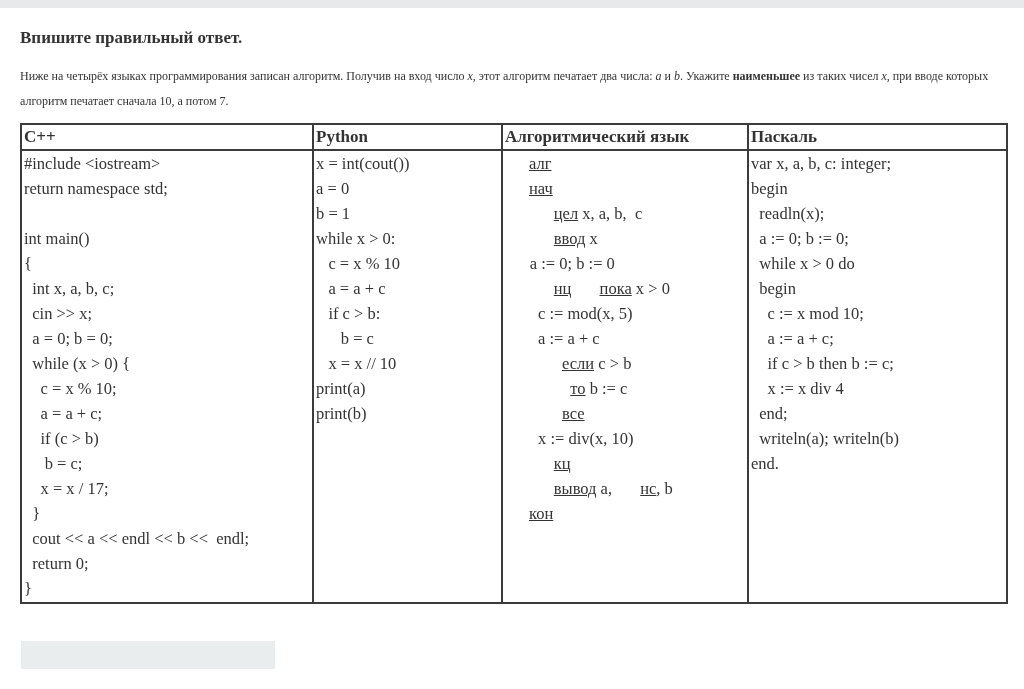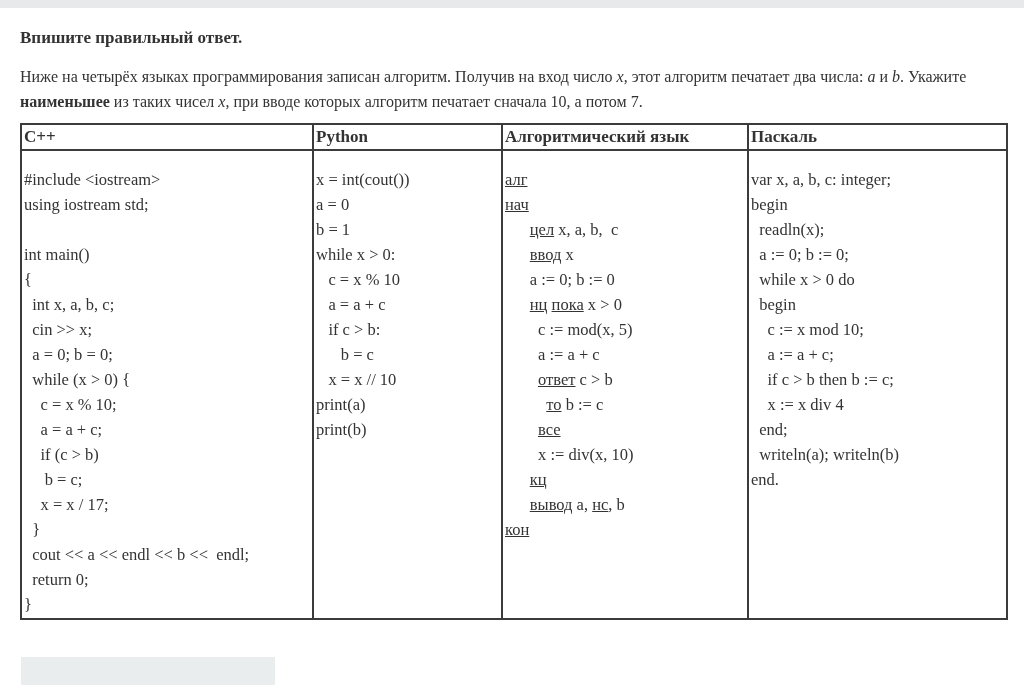--- a/index.html
+++ b/index.html
@@ -22,26 +22,26 @@
   }
   .page-title {
     margin: 20px 0 0 0;
     font-size: 17px;
     font-weight: bold;
     line-height: 20px;
   }
   .task-prompt {
     margin: 16px 0 0 0;
     width: 986px;
-    font-size: 16px;
+    font-size: 12px;
     line-height: 25px;
   }
   .i { font-style: italic; }
   .b { font-weight: bold; }
-  .u { text-decoration: underline; }
+  .u { text-decoration: underline; margin-left: 24px; }
   table.code-table {
     margin-top: 9px;
     border-collapse: collapse;
     table-layout: fixed;
     width: 986px;
     border: 2px solid #3b3b3b;
   }
   table.code-table th, table.code-table td {
     border: 2px solid #3b3b3b;
     padding: 1px 2px 1px 2px;
@@ -51,21 +51,21 @@
     font-size: 17px;
     font-weight: bold;
     height: 26px;
     line-height: 22px;
     white-space: nowrap;
     overflow: hidden;
   }
   table.code-table td {
     vertical-align: top;
     height: 452px;
-    padding-top: 16px;
+    padding-top: 0;
     overflow: hidden;
   }
   .code-line {
     white-space: pre;
     font-size: 16.5px;
     height: 25px;
     line-height: 25px;
   }
   .answer-input {
     display: block;
@@ -103,21 +103,21 @@
         <th>C++</th>
         <th>Python</th>
         <th>Алгоритмический язык</th>
         <th>Паскаль</th>
       </tr>
     </thead>
     <tbody>
       <tr>
         <td>
             <div class="code-line">#include &lt;iostream&gt;</div>
-            <div class="code-line">using iostream std;</div>
+            <div class="code-line">return namespace std;</div>
             <div class="code-line">&nbsp;</div>
             <div class="code-line">int main()</div>
             <div class="code-line">{</div>
             <div class="code-line">  int x, a, b, c;</div>
             <div class="code-line">  cin &gt;&gt; x;</div>
             <div class="code-line">  a = 0; b = 0;</div>
             <div class="code-line">  while (x &gt; 0) {</div>
             <div class="code-line">    c = x % 10;</div>
             <div class="code-line">    a = a + c;</div>
             <div class="code-line">    if (c &gt; b)</div>
@@ -143,21 +143,21 @@
           </td>
         <td>
             <div class="code-line"><span class="u">алг</span></div>
             <div class="code-line"><span class="u">нач</span></div>
             <div class="code-line"><span>      </span><span class="u">цел</span><span> x, a, b,  c</span></div>
             <div class="code-line"><span>      </span><span class="u">ввод</span><span> x</span></div>
             <div class="code-line"><span>      a := 0; b := 0</span></div>
             <div class="code-line"><span>      </span><span class="u">нц</span><span> </span><span class="u">пока</span><span> x &gt; 0</span></div>
             <div class="code-line"><span>        c := mod(x, 5)</span></div>
             <div class="code-line"><span>        a := a + c</span></div>
-            <div class="code-line"><span>        </span><span class="u">ответ</span><span> c &gt; b</span></div>
+            <div class="code-line"><span>        </span><span class="u">если</span><span> c &gt; b</span></div>
             <div class="code-line"><span>          </span><span class="u">то</span><span> b := c</span></div>
             <div class="code-line"><span>        </span><span class="u">все</span></div>
             <div class="code-line"><span>        x := div(x, 10)</span></div>
             <div class="code-line"><span>      </span><span class="u">кц</span></div>
             <div class="code-line"><span>      </span><span class="u">вывод</span><span> a, </span><span class="u">нс</span><span>, b</span></div>
             <div class="code-line"><span class="u">кон</span></div>
           </td>
         <td>
             <div class="code-line">var x, a, b, c: integer;</div>
             <div class="code-line">begin</div>

